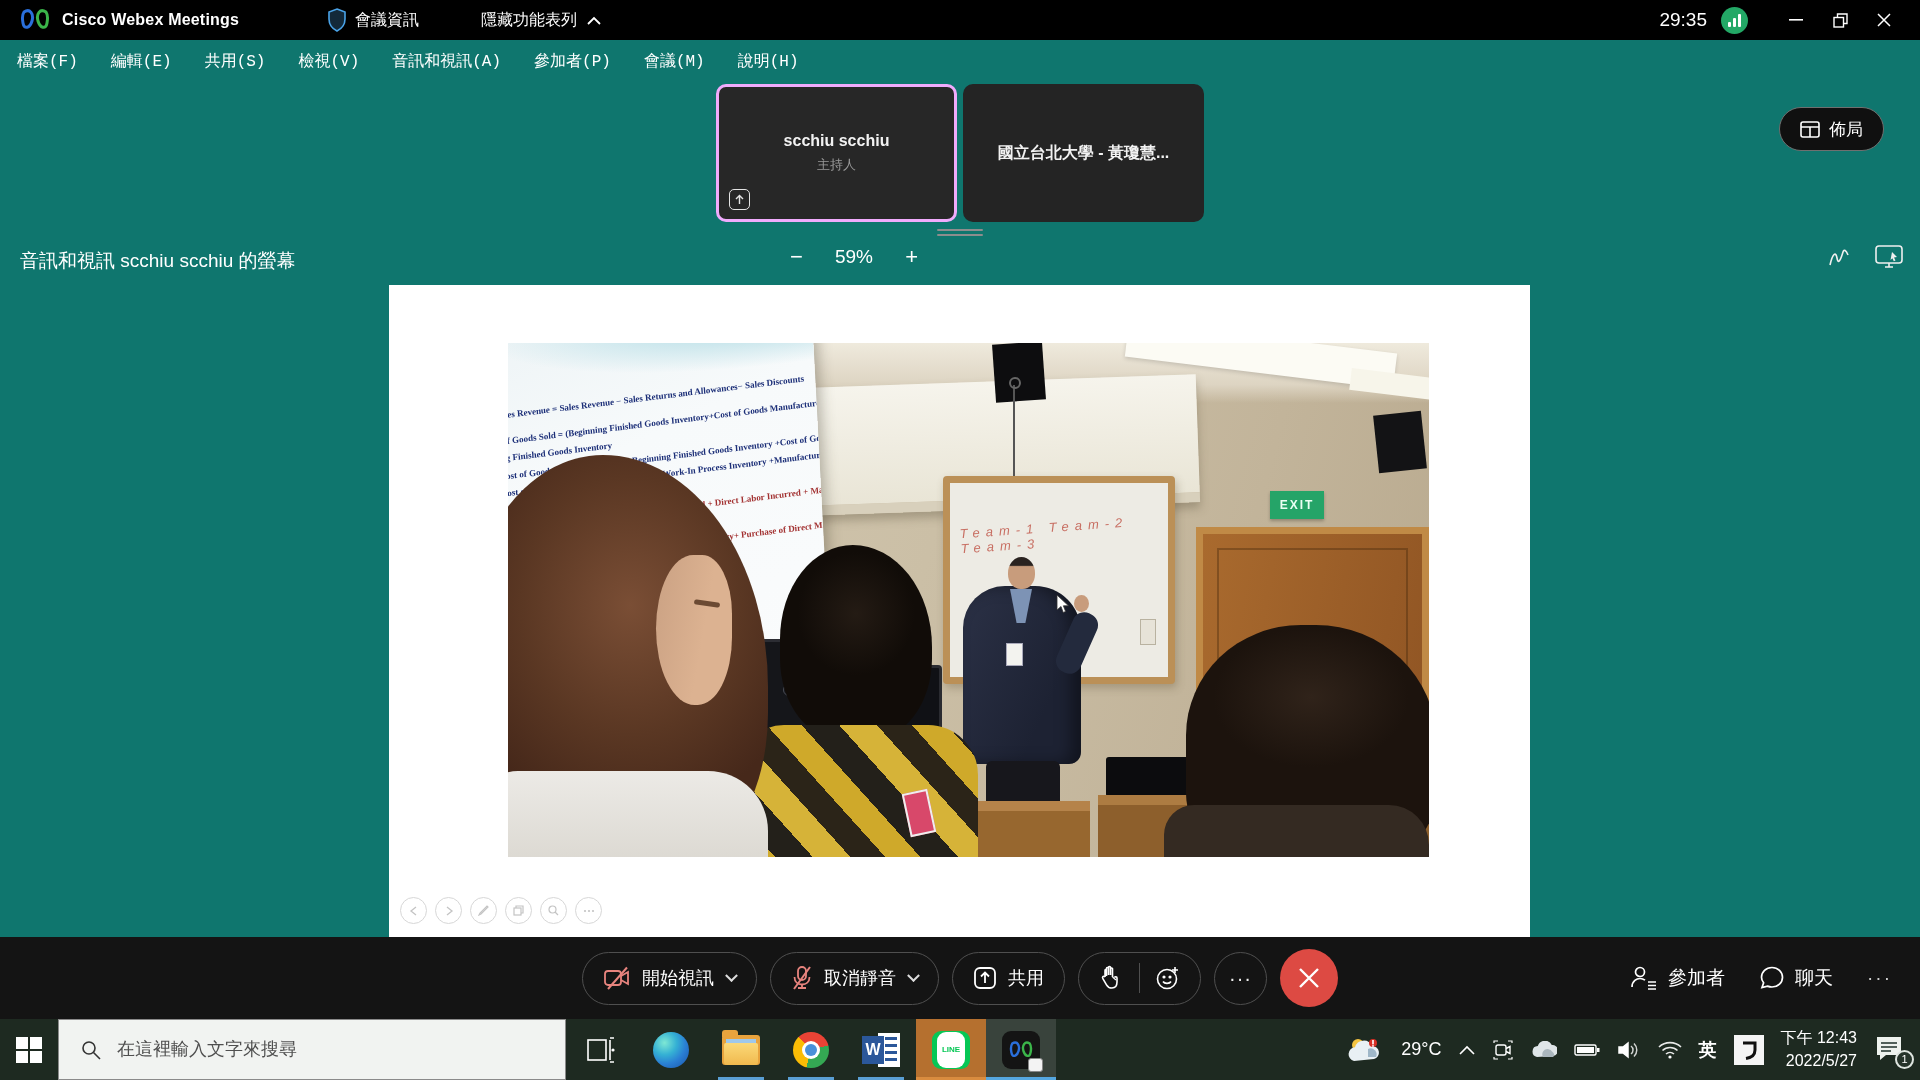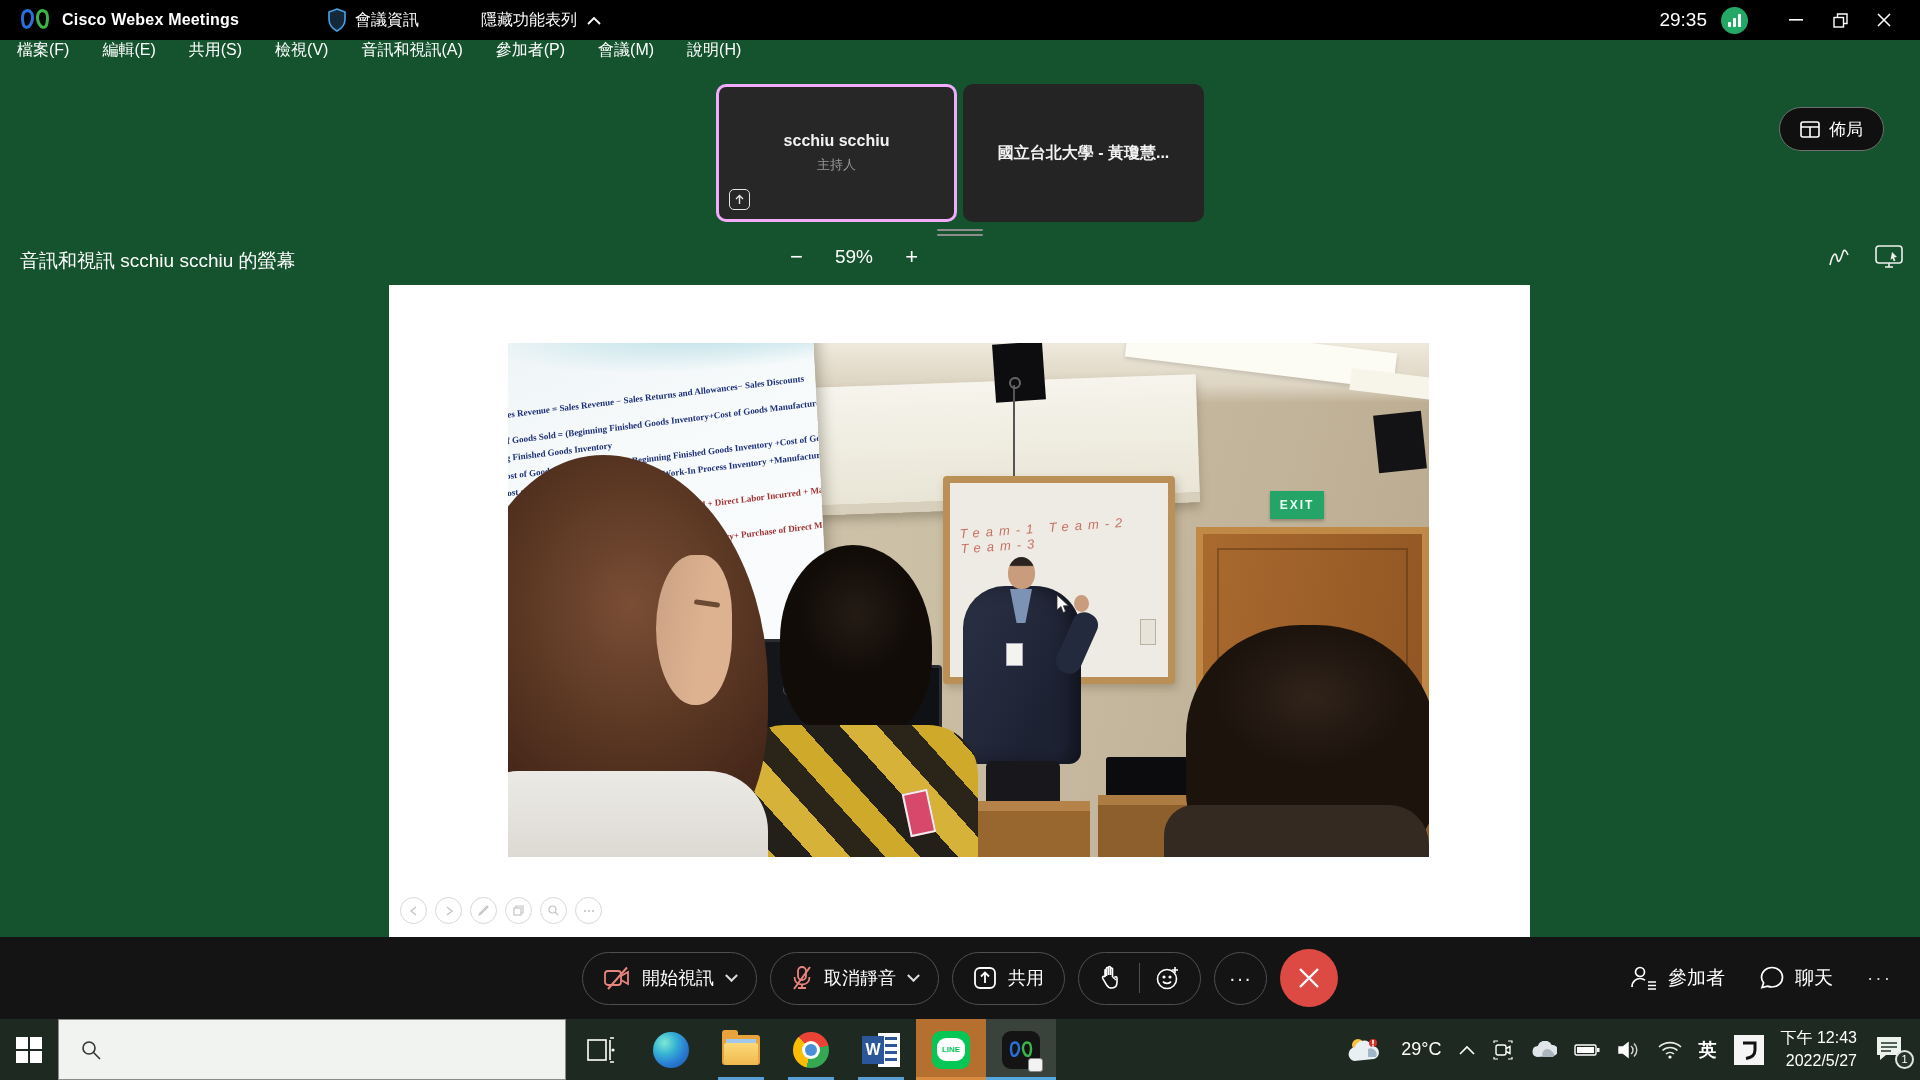--- a/index.html
+++ b/index.html
@@ -1,37 +1,37 @@
 <!DOCTYPE html>
 <html><head>
 <meta charset="utf-8">
 <style>
   * { margin:0; padding:0; box-sizing:border-box; }
   html,body { width:1920px; height:1080px; background:#000; overflow:hidden;
     font-family:"Liberation Sans","DejaVu Sans",sans-serif; color:#fff; }
-  #app { position:relative; width:1920px; height:1080px; background:#14532d; }
+  #app { position:relative; width:1920px; height:1080px; background:#0f766e; }
 
   
   #titlebar { position:absolute; top:0; left:0; width:1920px; height:40px;
     display:flex; align-items:center; background:#000; }
   .wx-logo { width:30px; height:24px; margin-left:20px; }
   .app-title { font-size:16px; font-weight:700; margin-left:12px; letter-spacing:.2px; }
   .shield { width:20px; height:24px; margin-left:88px; }
   .mi-label { font-size:16px; margin-left:8px; }
   .hide-menu { margin-left:62px; display:flex; align-items:center; gap:10px; font-size:16px; }
   .timer { margin-left:auto; font-size:19px; font-weight:400; }
   .conn-circle { width:27px; height:27px; border-radius:50%; background:#23a866; margin-left:14px;
     display:flex; align-items:flex-end; justify-content:center; gap:2px; padding-bottom:7px; }
   .conn-circle i { display:block; width:3px; background:#fff; border-radius:1px; }
   .winbtns { display:flex; align-items:center; margin-left:26px; margin-right:14px; gap:0; }
   .winbtn { width:44px; height:40px; display:flex; align-items:center; justify-content:center; }
 
   
   #menubar { position:absolute; top:40px; left:0; width:1920px; height:42px;
-    display:flex; padding-left:17px; gap:33px; font-size:16px; }
+    display:flex; align-items:center; padding-left:17px; gap:33px; font-size:16px;font-family:Liberation Mono, monospace; }
   #menubar span { cursor:default; }
 
   
   #tiles { position:absolute; top:84px; left:0; width:1920px; display:flex;
     justify-content:center; gap:6px; }
   .tile { width:241px; height:138px; background:#242424; border-radius:10px; position:relative;
     display:flex; flex-direction:column; align-items:center; justify-content:center; }
   .tile .pname { font-size:16px; font-weight:700; color:#f2f2f2; }
   .tile .prole { font-size:13px; color:#9a9a9a; margin-top:6px; }
   .tile.active { border:3px solid #f0abfc; background:#272727; }
@@ -199,21 +199,21 @@
   .chrome-ico { position:relative; width:36px; height:36px; border-radius:50%;
     background:conic-gradient(from -45deg,#ea4335 0 120deg,#34a853 120deg 240deg,#fbbc05 240deg 360deg); }
   .chrome-ico::before { content:""; position:absolute; left:9px; top:9px; width:18px; height:18px; border-radius:50%; background:#fff; }
   .chrome-ico::after { content:""; position:absolute; left:12px; top:12px; width:12px; height:12px; border-radius:50%; background:#4a90d9; }
   .word-ico { position:relative; width:38px; height:34px; }
   .word-page { position:absolute; right:0; top:0; width:22px; height:34px; background:#fff; }
   .word-page i { display:block; height:3px; background:#2b579a; margin:4px 3px 0 7px; }
   .word-block { position:absolute; left:0; top:3px; width:22px; height:28px; background:#2b579a;
     color:#fff; font-weight:700; font-size:16px; display:flex; align-items:center; justify-content:center; }
   .line-ico { width:38px; height:38px; border-radius:9px; background:#06c755; display:flex; align-items:center; justify-content:center; }
-  .line-bubble { width:28px; height:23px; border-radius:9px; background:#fff; color:#06c755;
+  .line-bubble { width:28px; height:36px; border-radius:9px; background:#fff; color:#06c755;
     font-size:8px; font-weight:700; display:flex; align-items:center; justify-content:center; }
   .webex-ico { position:relative; width:38px; height:38px; border-radius:9px; background:#141414;
     display:flex; align-items:center; justify-content:center; }
   .webex-badge { position:absolute; right:-3px; bottom:-3px; width:15px; height:14px; background:#f3f3f3;
     border-radius:3px; border:1px solid #888; }
   #tray { margin-left:auto; display:flex; align-items:center; gap:17px; padding-right:12px; }
   .tray-txt { font-size:18px; color:#fff; }
   .ime-box { width:30px; height:30px; background:#f5f5f5; display:flex; align-items:center; justify-content:center; }
   .clock { text-align:right; font-size:16px; line-height:1.4; }
   .notif { position:relative; width:34px; height:30px; }
@@ -514,20 +514,21 @@
           <i></i>
           <i></i>
           <i></i>
         </span>
     </div>
     <div class="tb-search">
       <svg width="20" height="20" viewBox="0 0 20 20" fill="none" stroke="#333" stroke-width="1.6">
         <circle cx="8" cy="8" r="6"></circle>
           <path d="M12.5 12.5 L19 19"></path>
       </svg>
+      <input placeholder="在這裡輸入文字來搜尋" style="">
     </div>
     <div class="tb-slot">
       <svg width="30" height="28" viewBox="0 0 30 28" fill="none" stroke="#fff" stroke-width="1.6">
         <rect x="2" y="4" width="18" height="20"></rect>
           <path d="M24 4 V24 M24 2 H28 M24 26 H28"></path>
           <circle cx="27" cy="14" r="1.6" fill="#fff" stroke="none"></circle>
       </svg>
     </div>
     <div class="tb-slot">
         <span class="edge-ico"></span>

